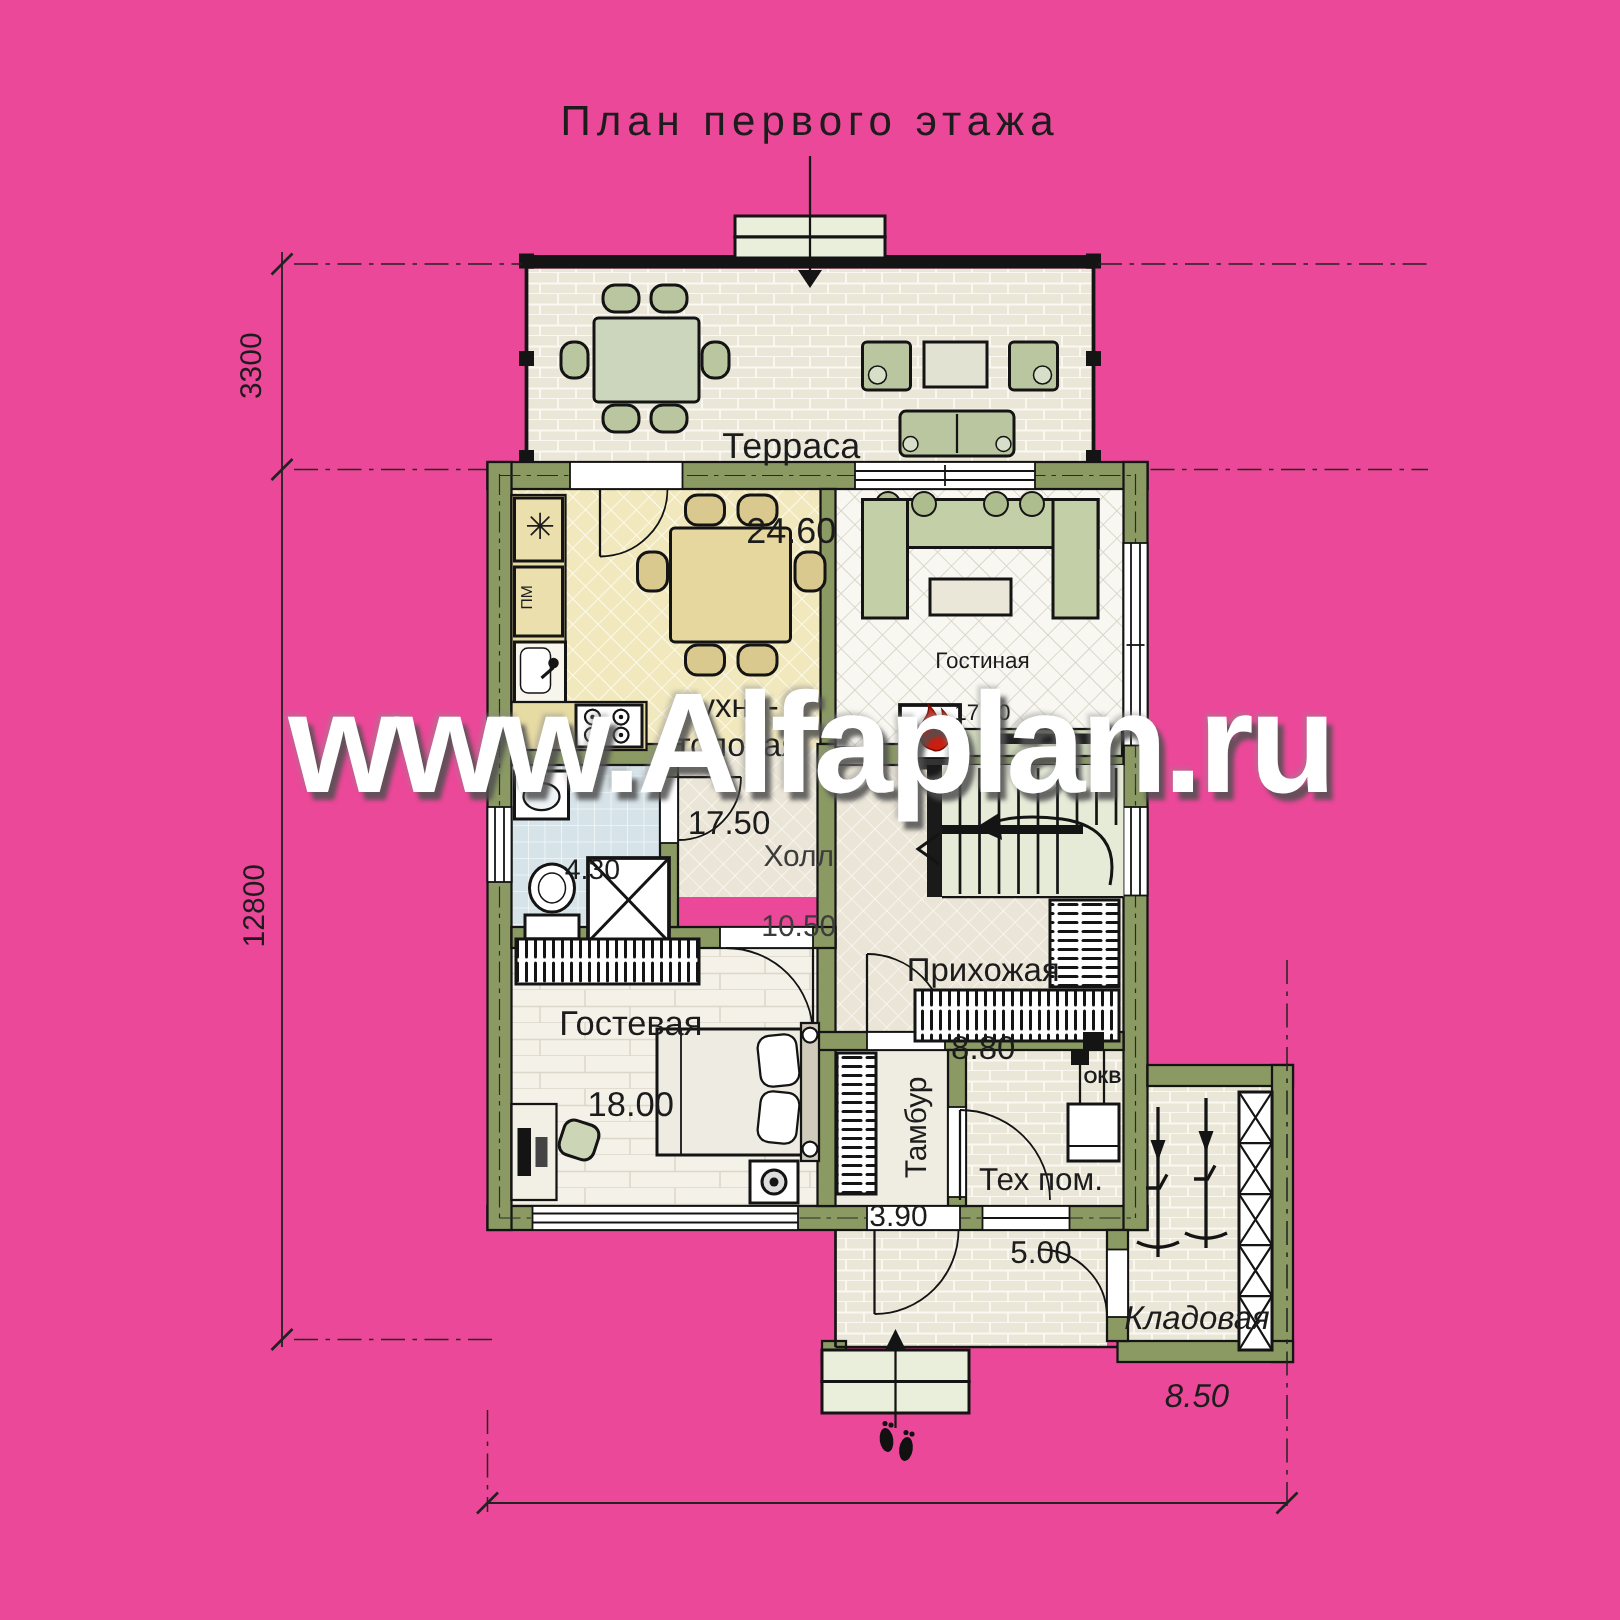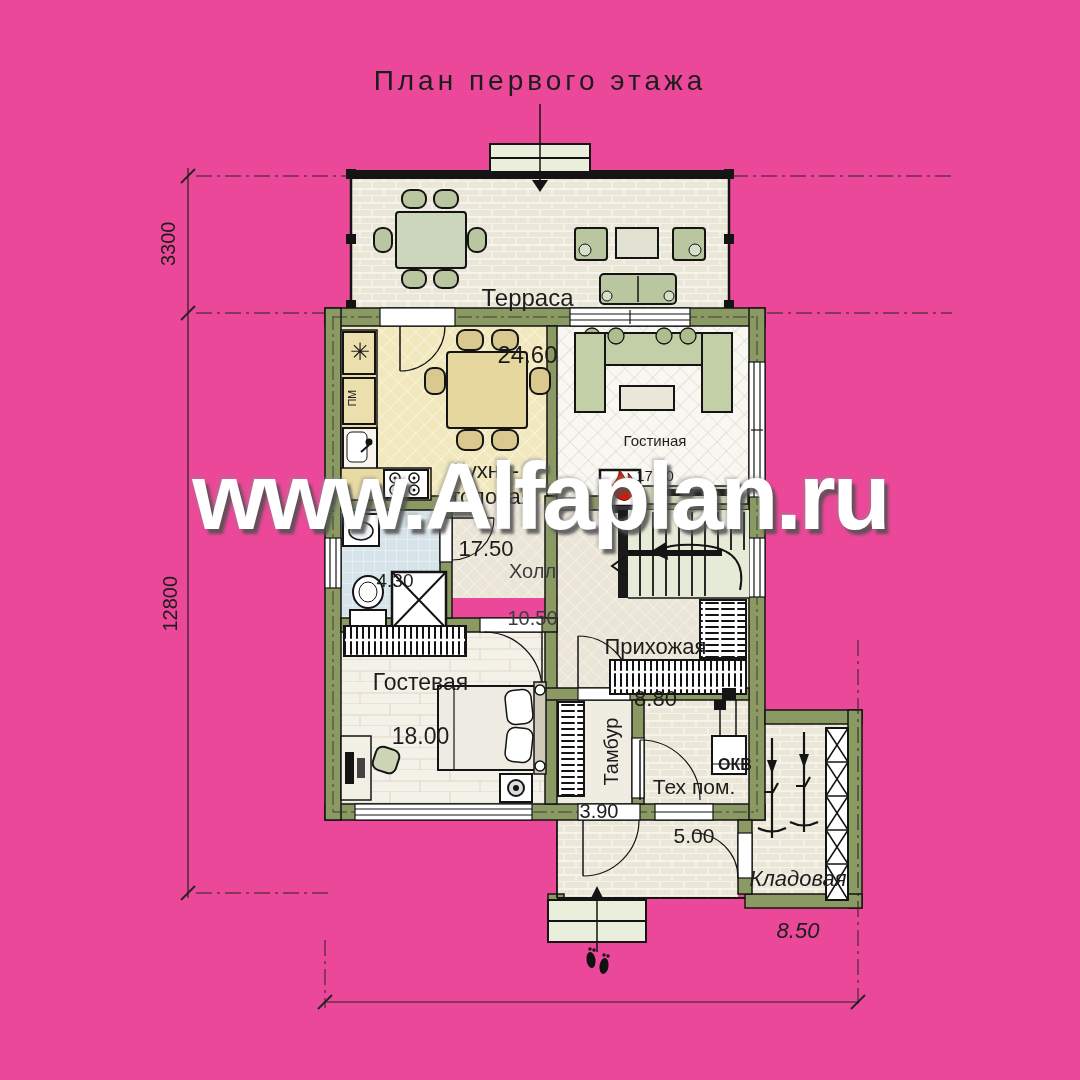--- a/index.html
+++ b/index.html
@@ -437,21 +437,21 @@
 </div>
 
 
 <div class="lbl" style="left:736px;top:840px;width:124px;font-size:22px;font-style:italic;">
   <span class="rm-name">Кладовая</span>
   <span class="rm-area">8.50</span>
 </div>
 
 <div class="lbl" style="left:346px;top:338px;width:28px;font-size:24px;">✳</div>
 <div class="lbl vert" style="left:335px;top:392px;width:34px;font-size:10.5px;">ПМ</div>
-<div class="lbl" style="left:713px;top:756px;width:44px;font-size:16px;font-weight:bold;">ОКВ</div>
+<div class="lbl" style="left:713px;top:711px;width:44px;font-size:12px;font-weight:bold;">ОКВ</div>
 
 <div class="lbl vert" style="left:134px;top:232px;width:70px;font-size:20px;">3300</div>
 <div class="lbl vert" style="left:126px;top:592px;width:90px;font-size:20px;">12800</div>
 <div class="lbl" style="left:545px;top:970px;width:95px;font-size:20px;"></div>
 
 <div id="wm">www.Alfaplan.ru</div>
 
 </div>
 
 </body></html>

